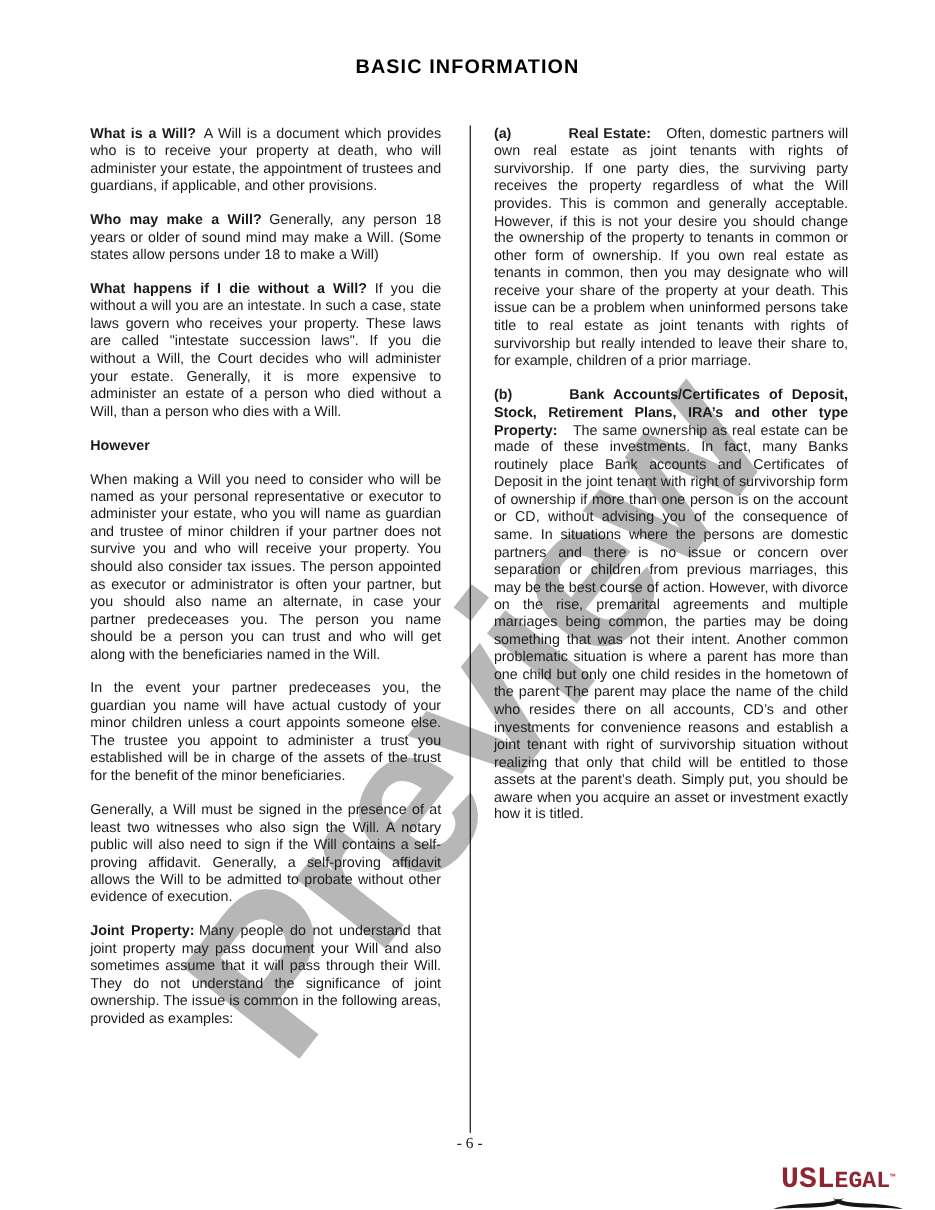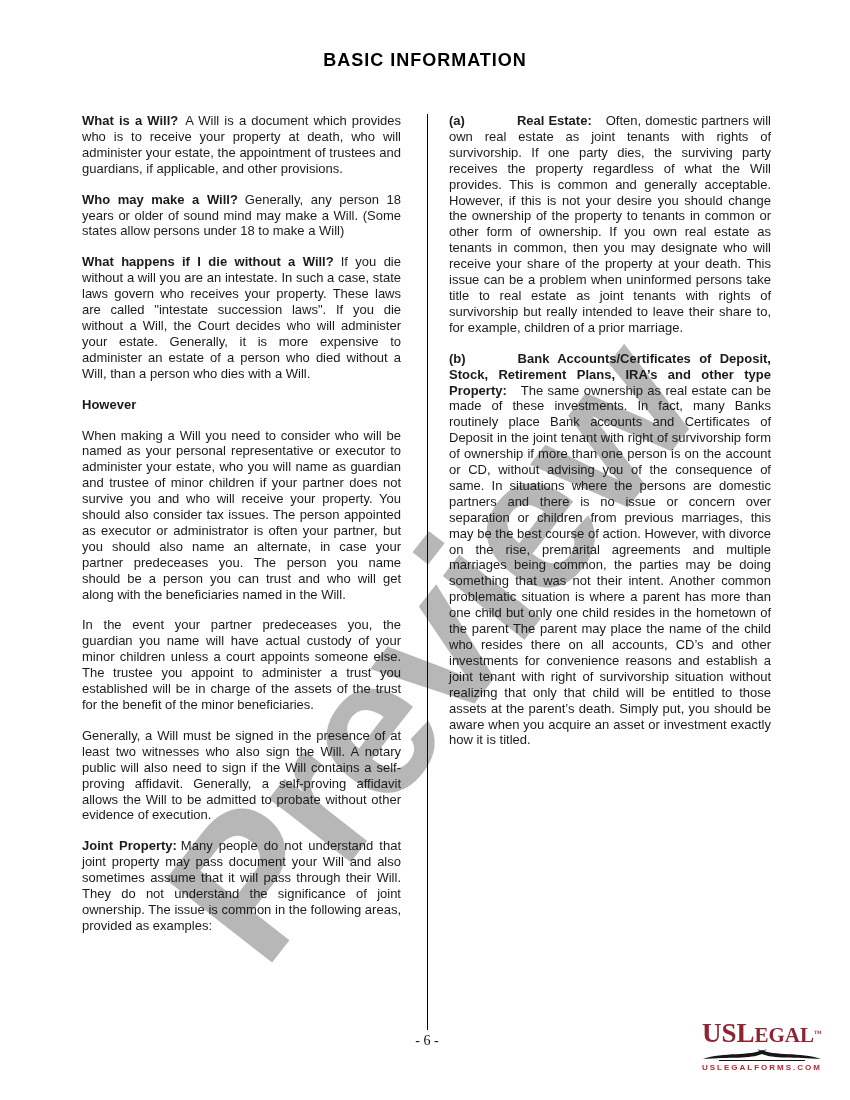--- a/index.html
+++ b/index.html
@@ -39,22 +39,22 @@
   
   .page-number{
     position:absolute;top:1033px;left:377px;width:100px;text-align:center;
     font-family:"Liberation Serif","DejaVu Serif",serif;font-size:14px;color:#111;
   }
   .logo{
     position:absolute;top:1020px;left:688px;width:148px;text-align:center;
     line-height:1;
   }
   .logo-name{
-    font-family:Liberation Serif, serif;font-weight:bold;
-    color:#8e2532;white-space:nowrap;
+    font-family:Liberation Mono, monospace;font-weight:bold;
+    color:#8e2532;white-space:nowrap;margin-top:40px;
   }
   .logo-big{font-size:27px;}
   .logo-small{font-size:21px;}
   .logo-tm{font-size:8px;color:#b5293b;vertical-align:super;font-weight:bold;}
   .logo-flourish{display:block;margin:1px auto 2px auto;}
   .logo-site{
     font-size:8px;font-weight:bold;letter-spacing:2px;color:#b5293b;
     font-family:"Liberation Sans","DejaVu Sans",sans-serif;white-space:nowrap;
   }
 </style>

